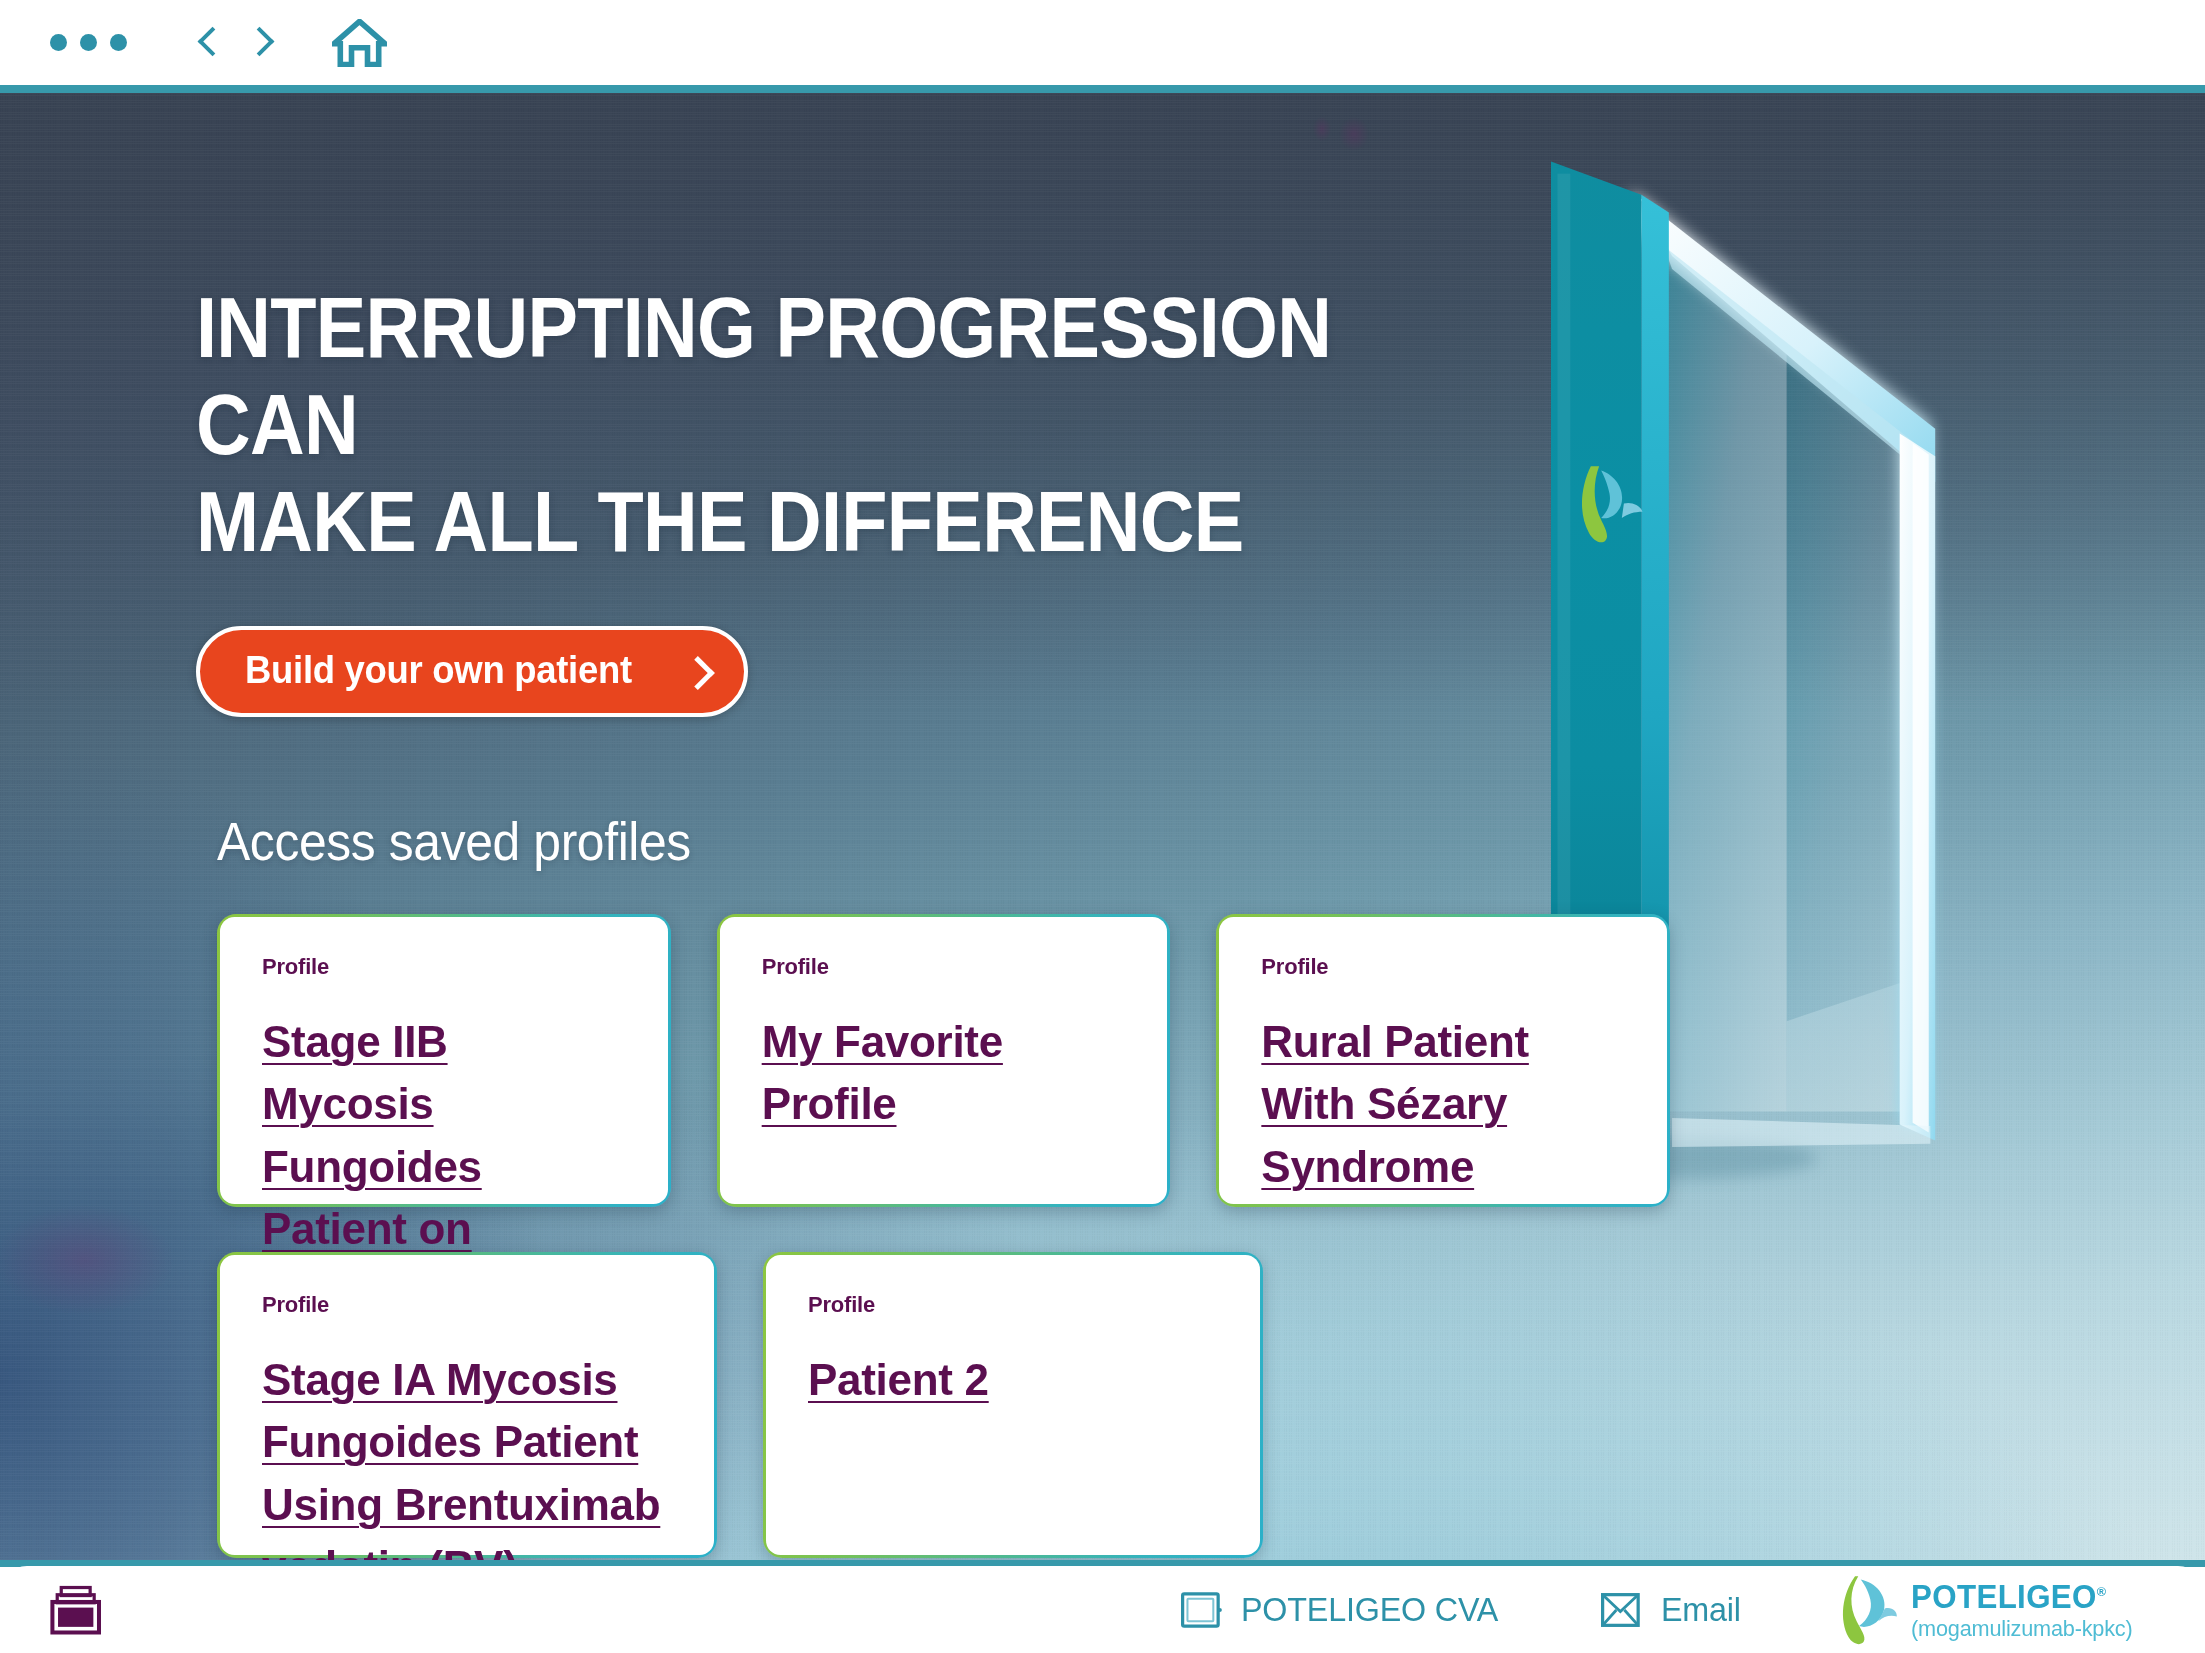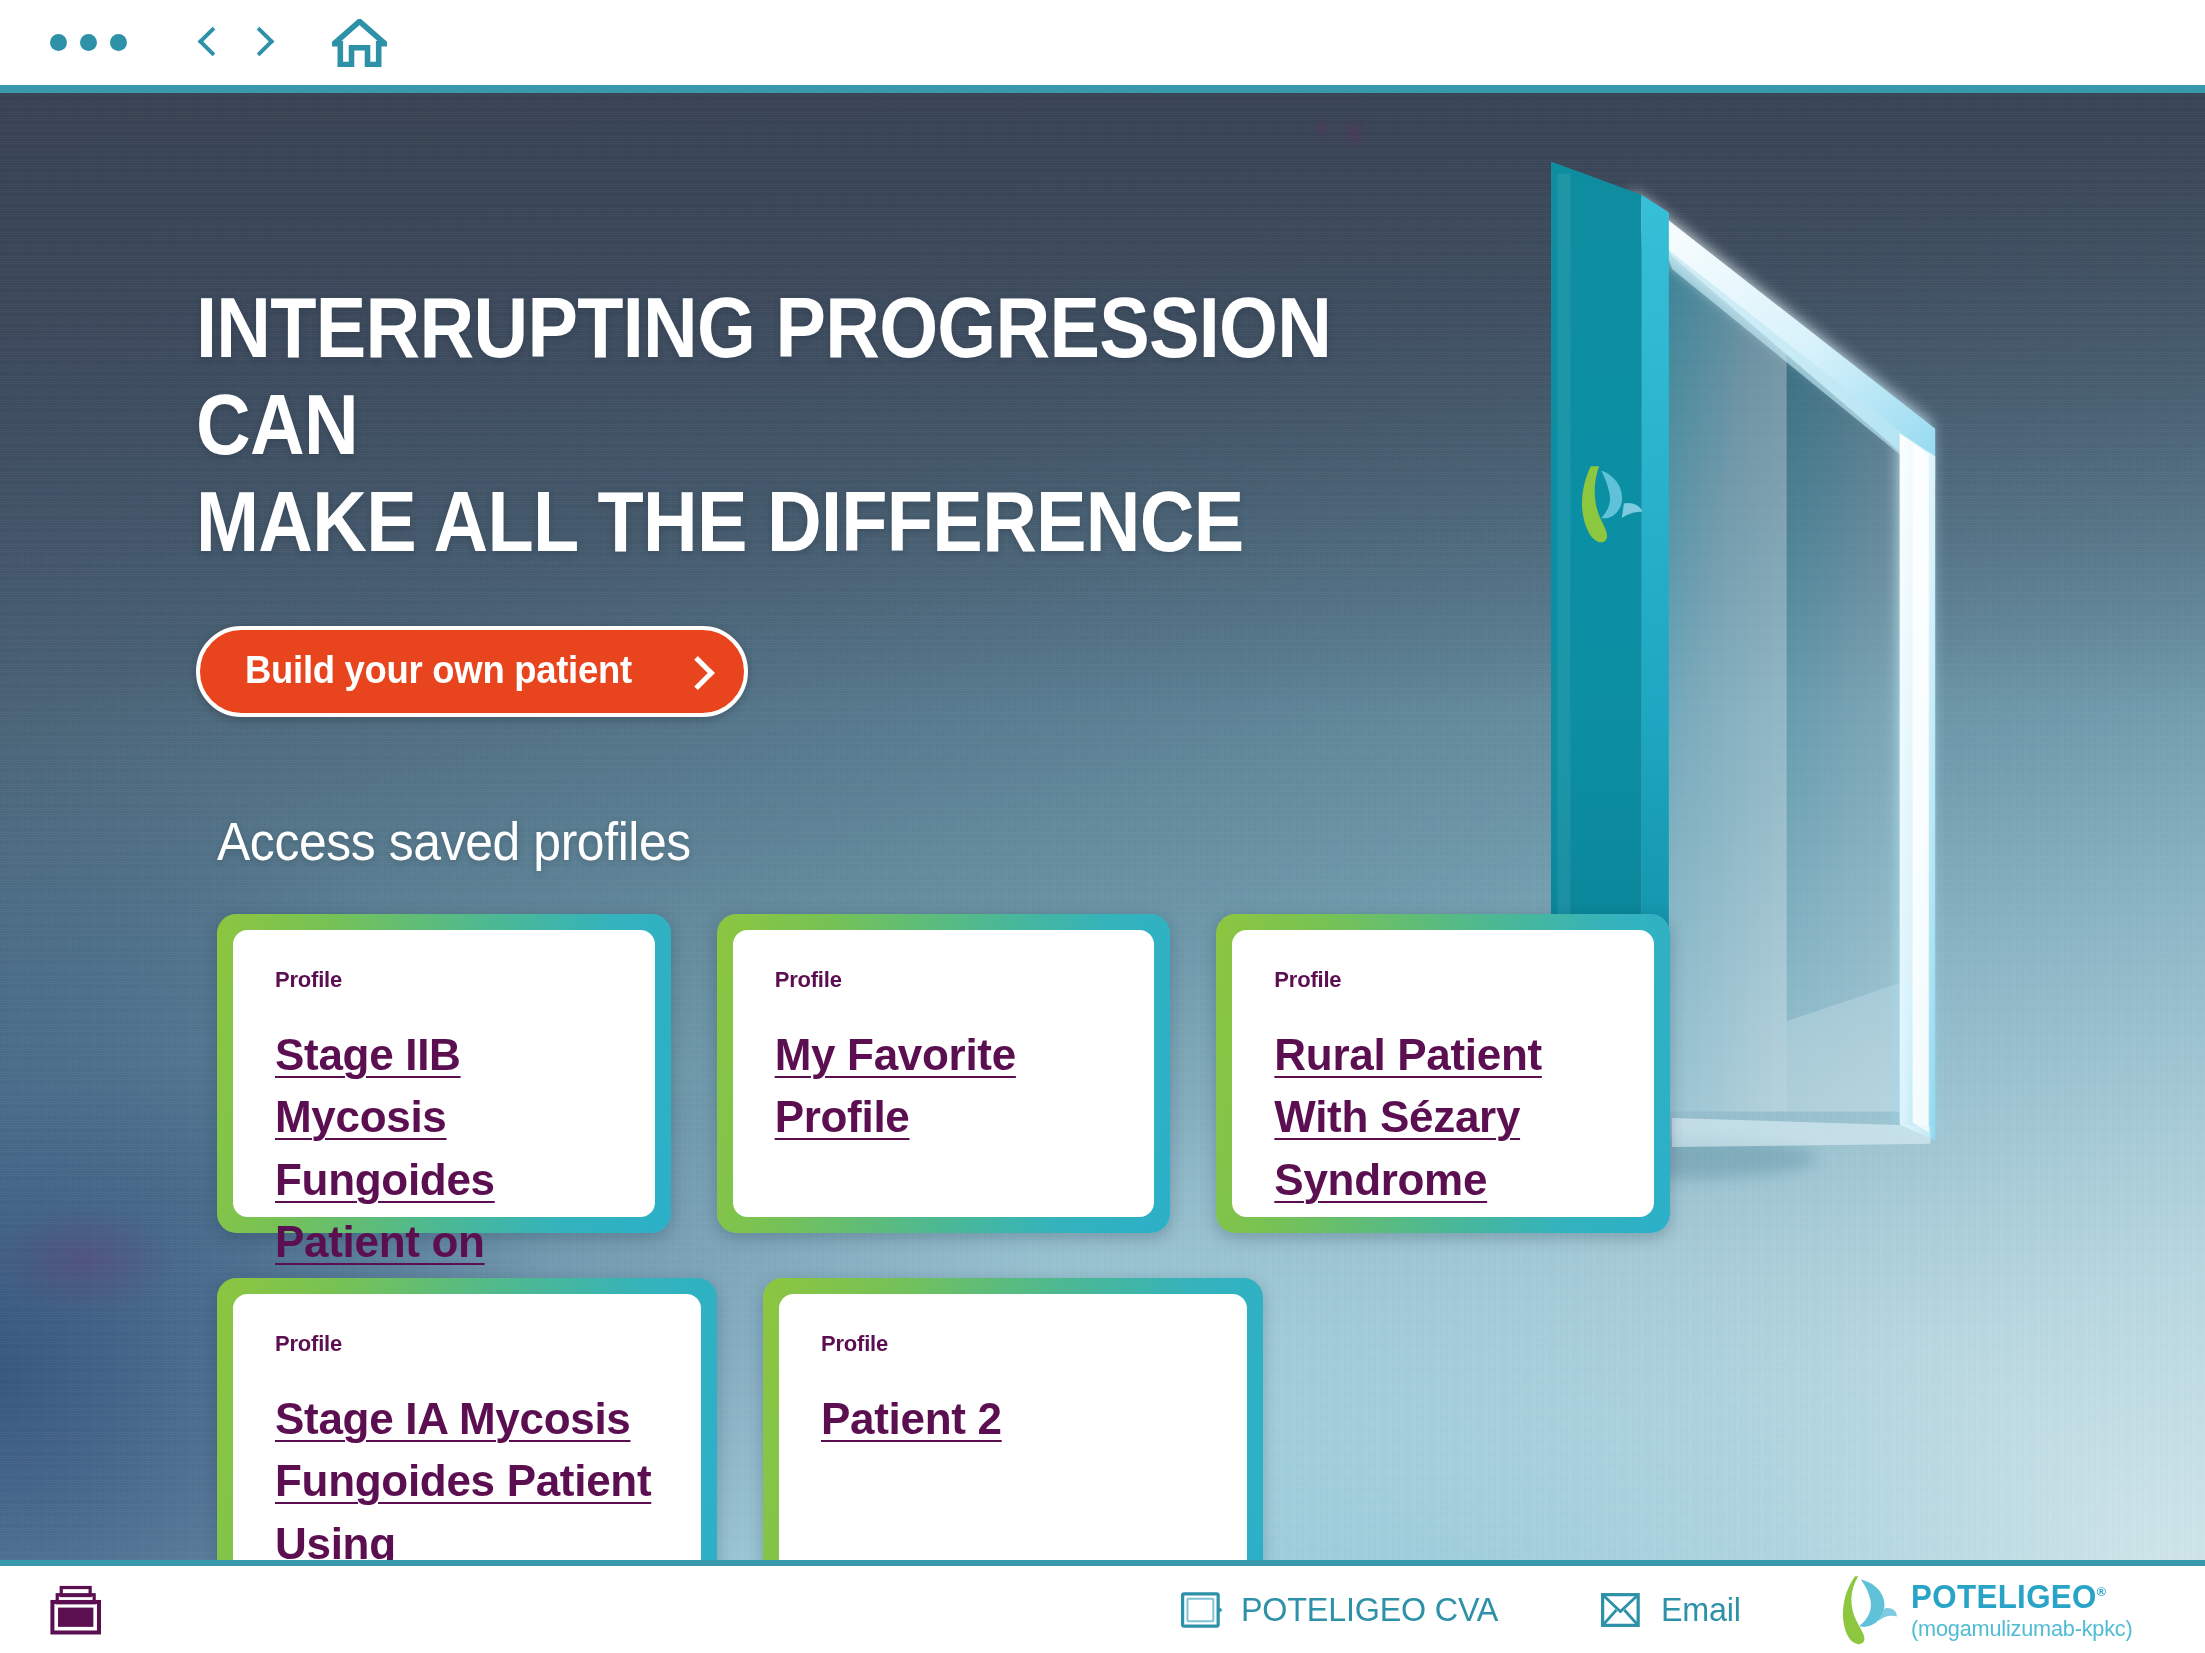--- a/index.html
+++ b/index.html
@@ -109,21 +109,21 @@
 
   
   #profiles-section { position:absolute; left:197px; top:718px; width:1453px;margin-left:20px; }
   #profiles-heading {
     color:#ffffff; font-size:53px; font-weight:normal; letter-spacing:-0.4px;
     transform:scaleX(0.94); transform-origin:left center;
     text-shadow:0 1.6px 6.5px rgba(20,34,50,0.22);
   }
   .card-row { display:flex; gap:46px; margin-top:42px; }
   .card {
-    border-radius:19.4px; padding:16px;
+    border-radius:19.4px; padding:3px;
     background:linear-gradient(100deg, #8dc63f 0%, #77c255 22%, #4fb98f 52%, #34b3bd 78%, #2bb0c9 100%);
     box-shadow:0 4.8px 14.5px rgba(23,45,66,0.26);
     cursor:pointer;
   }
   .card-inner {
     background:#ffffff; border-radius:14.5px;
     padding:37px 37px 32px 42px;
     display:flex; flex-direction:column;
   }
   .card-eyebrow {
@@ -145,21 +145,21 @@
   .card.r2 { width:500px; }
   .card.r2 .card-inner { height:300px; }
 
   
   #footer-divider {
     position:absolute; left:0; top:1560px; width:2205px; height:6.5px;
     background:#3799ab;
   }
   #footer {
     position:absolute; left:0; top:1566px; width:2205px; height:87px;
-    background:#ffffff; display:flex; align-items:center;
+    background:#ffffff; display:flex; align-items:center;border-radius:27px;
   }
   #footer-left { margin-left:50px; display:flex; align-items:center; }
   #footer-right {
     margin-left:auto; margin-right:63px;
     display:flex; align-items:center; gap:89px;
   }
   .footer-item { display:flex; align-items:center; gap:18px; cursor:pointer; }
   .footer-item-label {
     color:#2d91a8; font-size:34px; letter-spacing:-0.2px;
     transform:scaleX(0.95); transform-origin:left center; white-space:nowrap;

